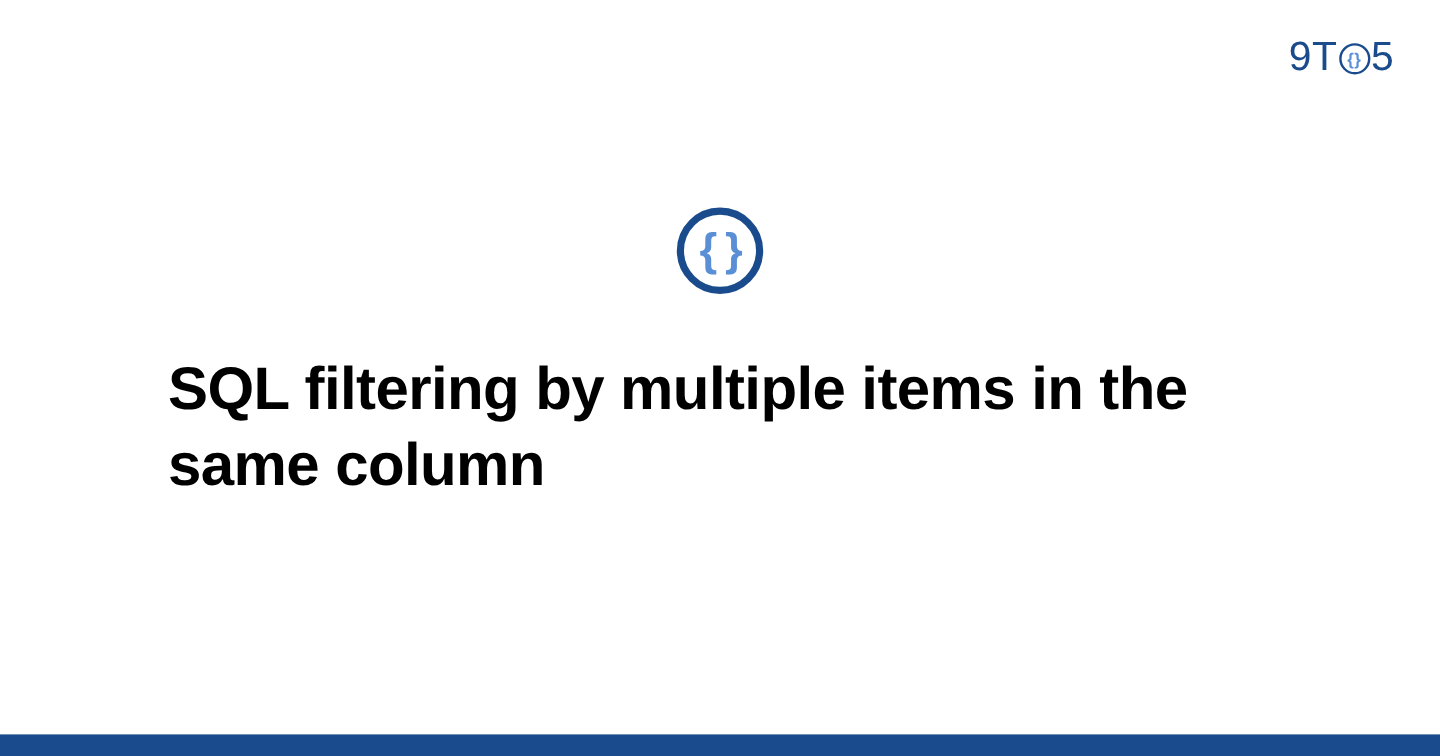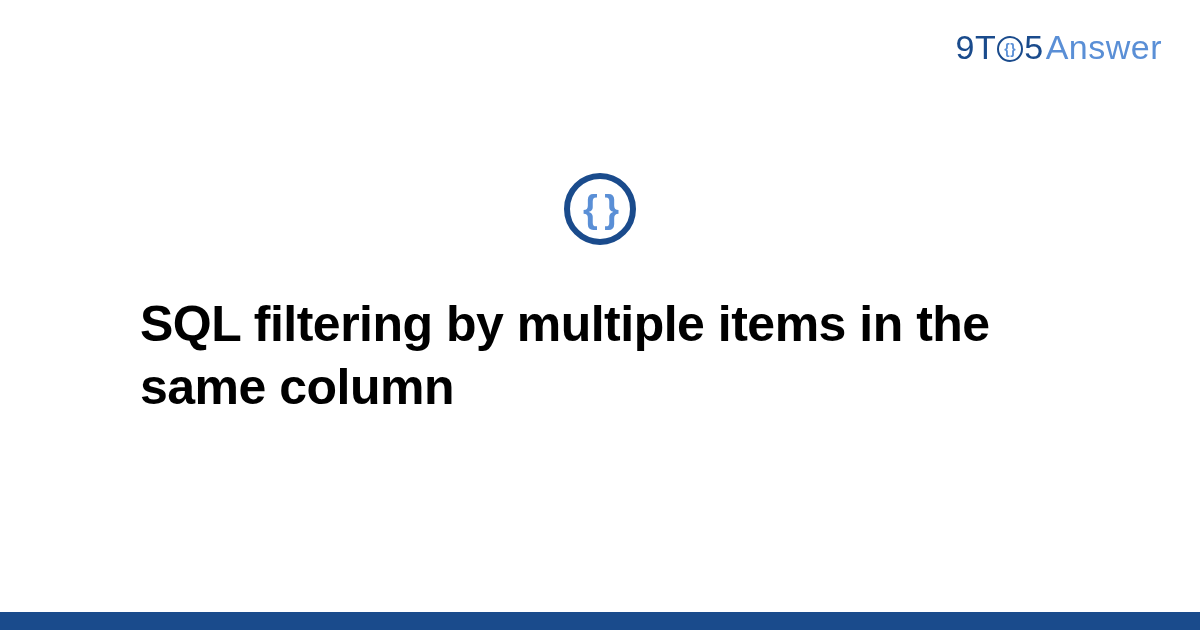--- a/index.html
+++ b/index.html
@@ -98,21 +98,20 @@
       background: #1a4b8c;
     }
   </style>
 </head>
 <body>
 
 <div class="logo">
   <span class="logo-9t">9T</span>
   <span class="logo-o">{}</span>
   <span class="logo-5">5</span>
-  <span class="logo-answer">Answer</span>
 </div>
 
 <div class="center-content">
   <div class="icon-circle">
     <span class="icon-braces">{ }</span>
   </div>
   <h1 class="title">SQL filtering by multiple items in the same column</h1>
 </div>
 
 <div class="bottom-bar"></div>

